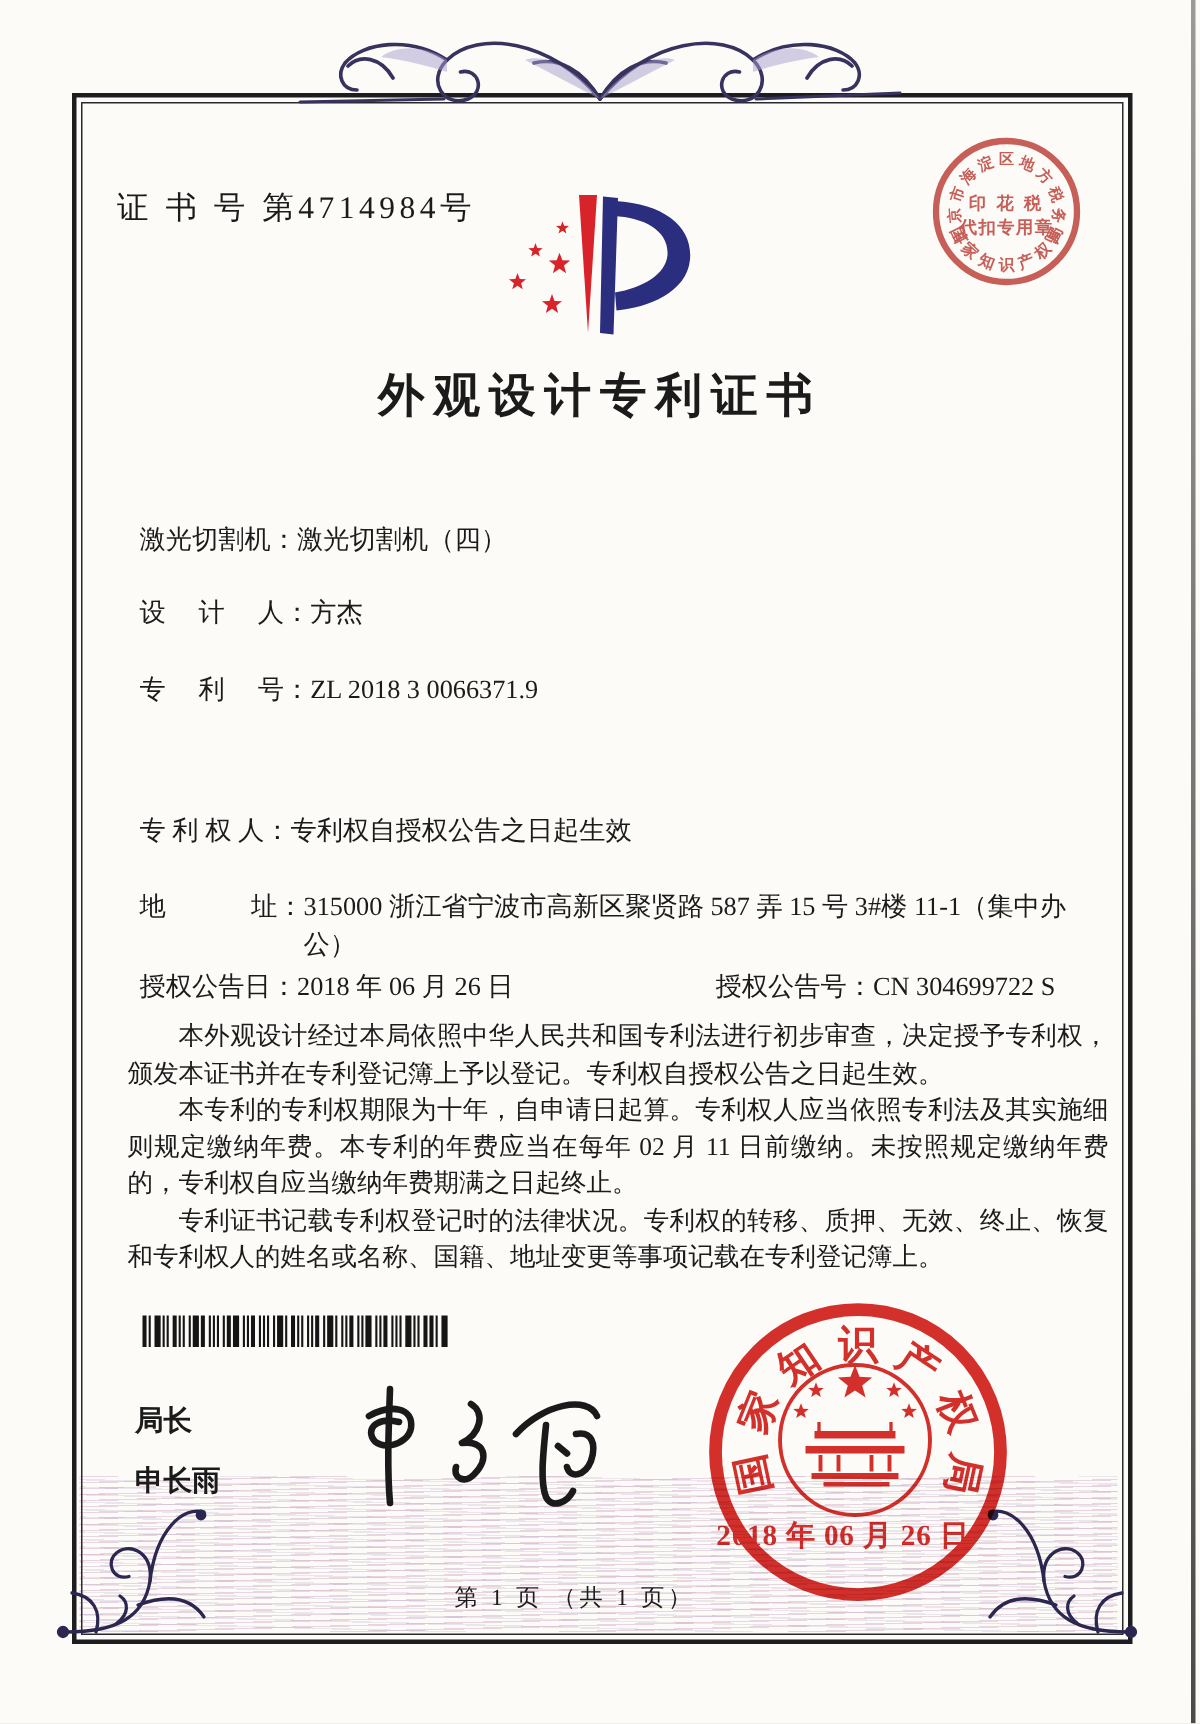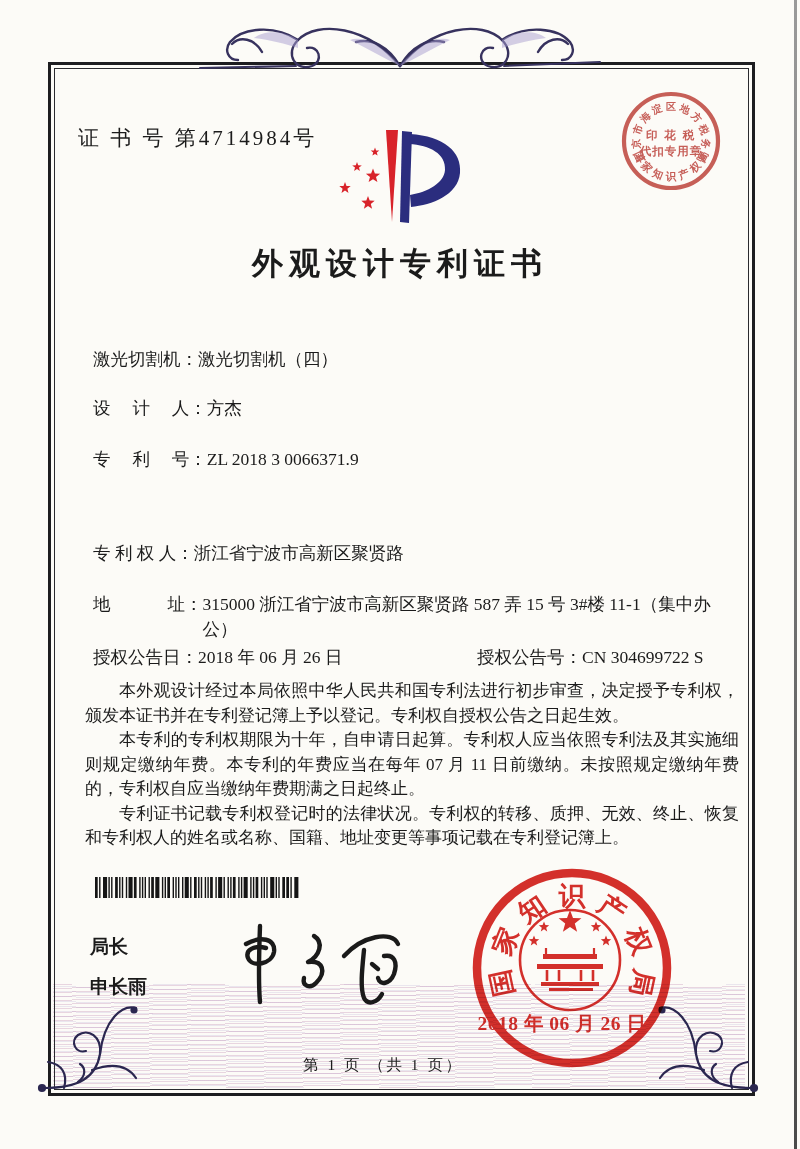--- a/index.html
+++ b/index.html
@@ -109,38 +109,38 @@
   <div class="frow" style="top:396px">
     <span class="flabel">设　 计　 人：</span>
     <span class="fvalue">方杰</span>
   </div>
   <div class="frow" style="top:447px">
     <span class="flabel">专　 利　 号：</span>
     <span class="fvalue">ZL 2018 3 0066371.9</span>
   </div>
   <div class="frow" style="top:541px">
     <span class="flabel">专 利 权 人：</span>
-    <span class="fvalue">浙江省宁波市高新区聚贤路</span>
+    <span class="fvalue">专利权自授权公告之日起生效</span>
   </div>
   <div class="frow" style="top:592px">
     <span class="flabel">地　　　 址：</span>
     <span class="fvalue">315000 浙江省宁波市高新区聚贤路 587 弄 15 号 3#楼 11-1（集中办公）</span>
   </div>
   <div class="frow" style="top:645px">
     <span class="flabel">授权公告日：</span>
     <span class="fvalue">2018 年 06 月 26 日</span>
   </div>
   <div class="frow narrow" style="top:645px;left:477px">
     <span class="flabel">授权公告号：</span>
     <span class="fvalue">CN 304699722 S</span>
   </div>
 
   <div class="bodytext">
     <p>本外观设计经过本局依照中华人民共和国专利法进行初步审查，决定授予专利权，颁发本证书并在专利登记簿上予以登记。专利权自授权公告之日起生效。</p>
-    <p>本专利的专利权期限为十年，自申请日起算。专利权人应当依照专利法及其实施细则规定缴纳年费。本专利的年费应当在每年 07 月 11 日前缴纳。未按照规定缴纳年费的，专利权自应当缴纳年费期满之日起终止。</p>
+    <p>本专利的专利权期限为十年，自申请日起算。专利权人应当依照专利法及其实施细则规定缴纳年费。本专利的年费应当在每年 02 月 11 日前缴纳。未按照规定缴纳年费的，专利权自应当缴纳年费期满之日起终止。</p>
     <p>专利证书记载专利权登记时的法律状况。专利权的转移、质押、无效、终止、恢复和专利权人的姓名或名称、国籍、地址变更等事项记载在专利登记簿上。</p>
   </div>
 
   <svg class="bc-svg" style="left:95px;top:877px;width:212px;height:21px;" viewBox="0 0 212 21">
     <g id="barcode-bars">
         <rect x="0.0" y="0" width="2.7" height="21" fill="#151515"></rect>
         <rect x="4.1" y="0" width="1.4" height="21" fill="#151515"></rect>
         <rect x="8.0" y="0" width="4.1" height="21" fill="#151515"></rect>
         <rect x="13.4" y="0" width="1.4" height="21" fill="#151515"></rect>
         <rect x="16.1" y="0" width="1.4" height="21" fill="#151515"></rect>

